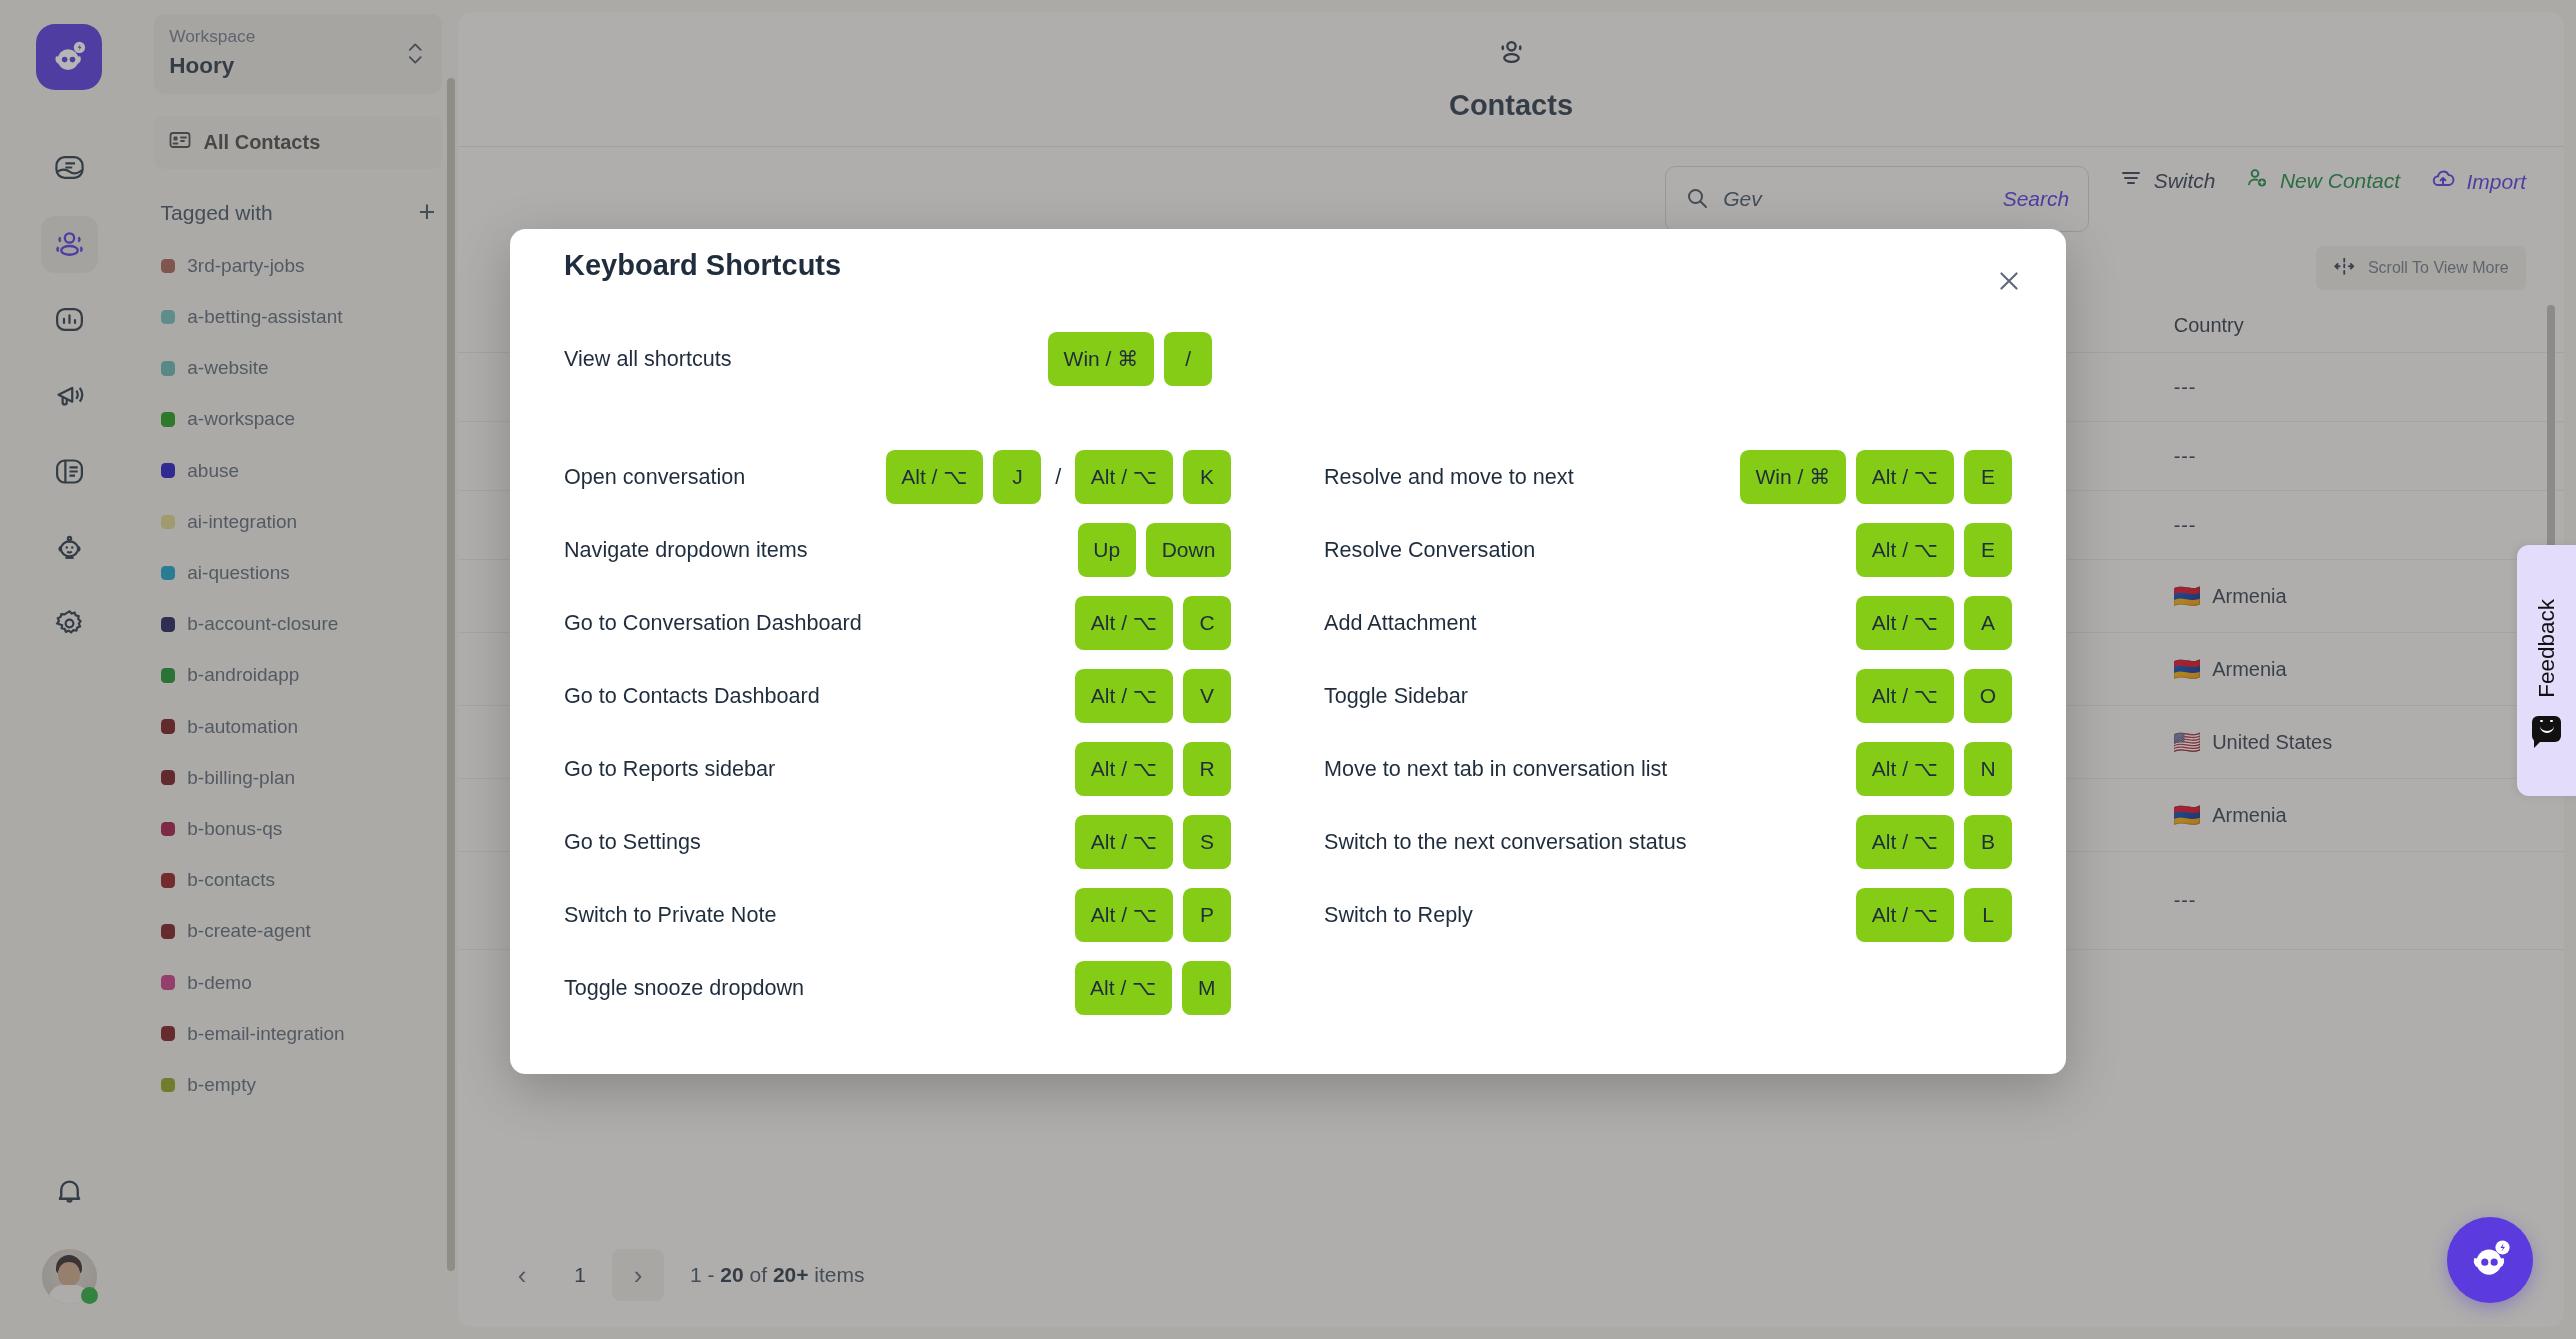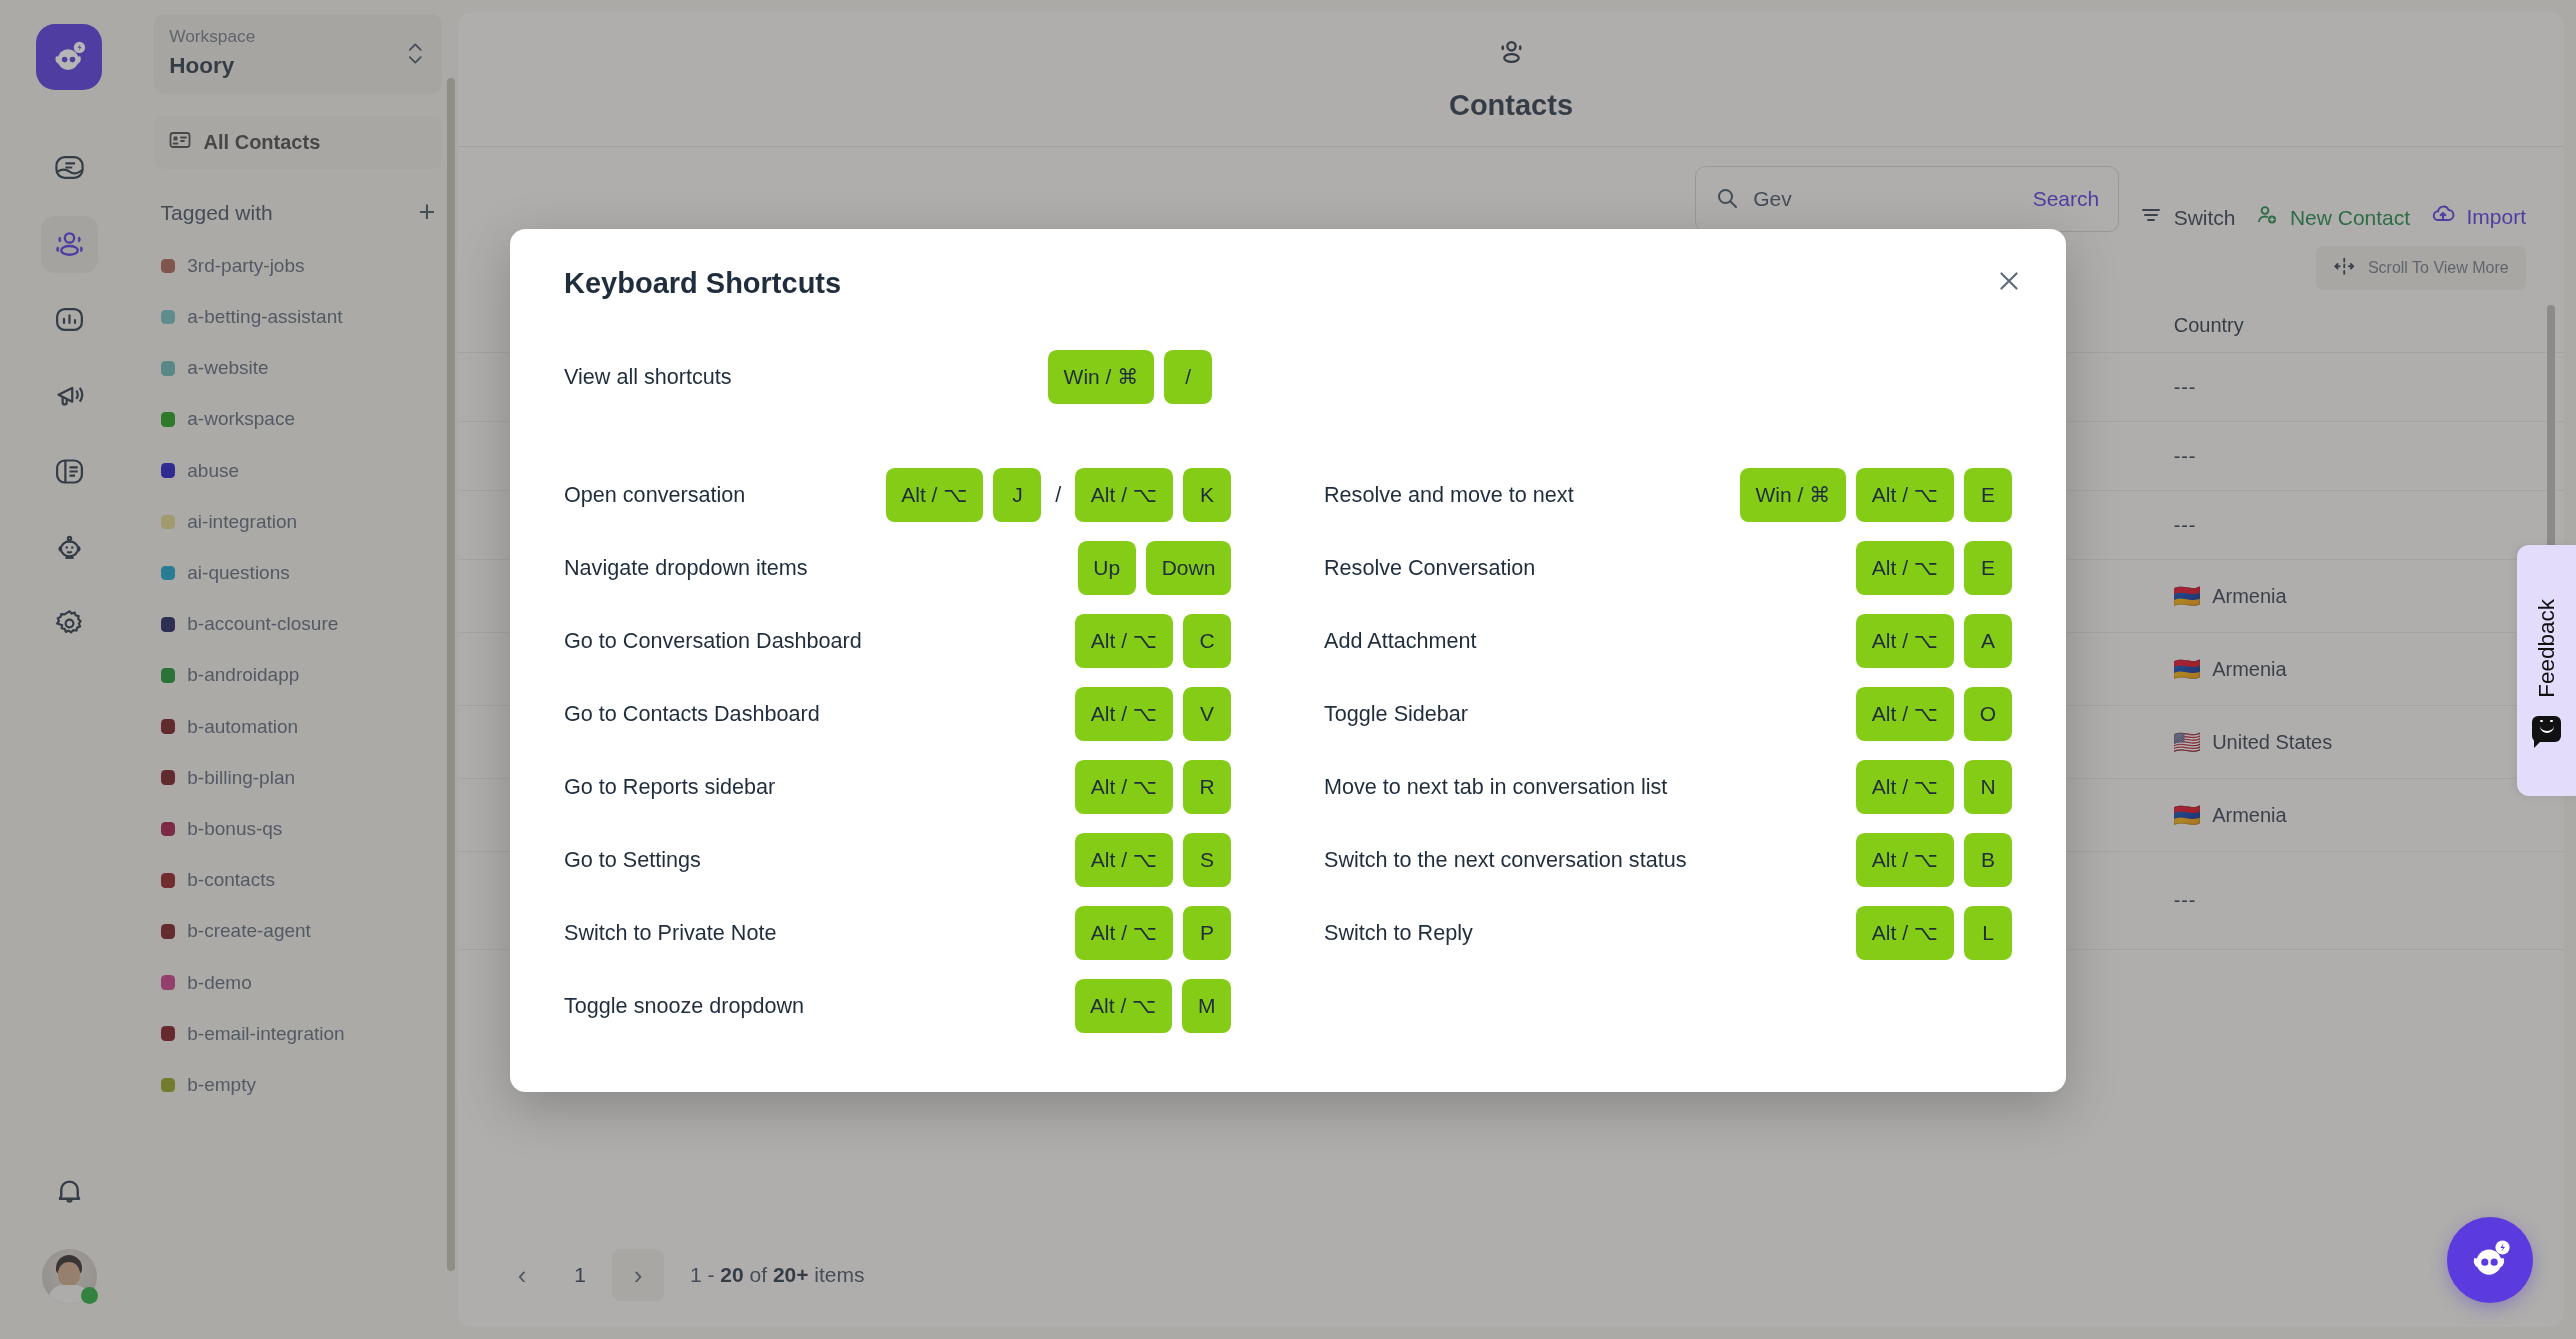--- a/index.html
+++ b/index.html
@@ -139,23 +139,24 @@
   }
   .main-header {
     display: flex; align-items: center; gap: 19px;
     padding: 24px 31px;
     border-bottom: 0.9px solid #dedad4;
     flex-direction: column;
   }
   .main-title { font-size: 29px; color: #1f2d3d; font-weight: 600; }
 
   .toolbar {
-    display: flex; align-items: flex-end; justify-content: flex-end;
-    gap: 20px;
+    display: flex; align-items: flex-start; justify-content: flex-end;
+    gap: 30px;
     padding: 19px 38px 14px 38px;
+    font-style: italic;
   }
   .search-box {
     width: 424px; height: 66px;
     border: 0.9px solid #cfcbc4;
     border-radius: 10.4px;
     display: flex; align-items: center;
     padding: 0 19px;
     gap: 14px;
     background: transparent;
   }
@@ -282,21 +283,21 @@
     pointer-events: none;
   }
   .modal {
     pointer-events: auto;
     position: absolute;
     left: 510px; top: 229px;
     width: 1556px;
     background: #fff;
     border-radius: 15.6px;
     box-shadow: 0 15.6px 52px rgba(0,0,0,0.22);
-    padding: 38px 54px 50px 54px;
+    padding: 20px 54px 50px 54px;
   }
   .modal-close {
     position: absolute; right: 38px; top: 33px;
     width: 38px; height: 38px;
     display: flex; align-items: center; justify-content: center;
     color: #5b6878;
   }
   .modal-title {
     font-size: 29px; font-weight: 700; color: #1f2d3d;
     margin-bottom: 50px;

